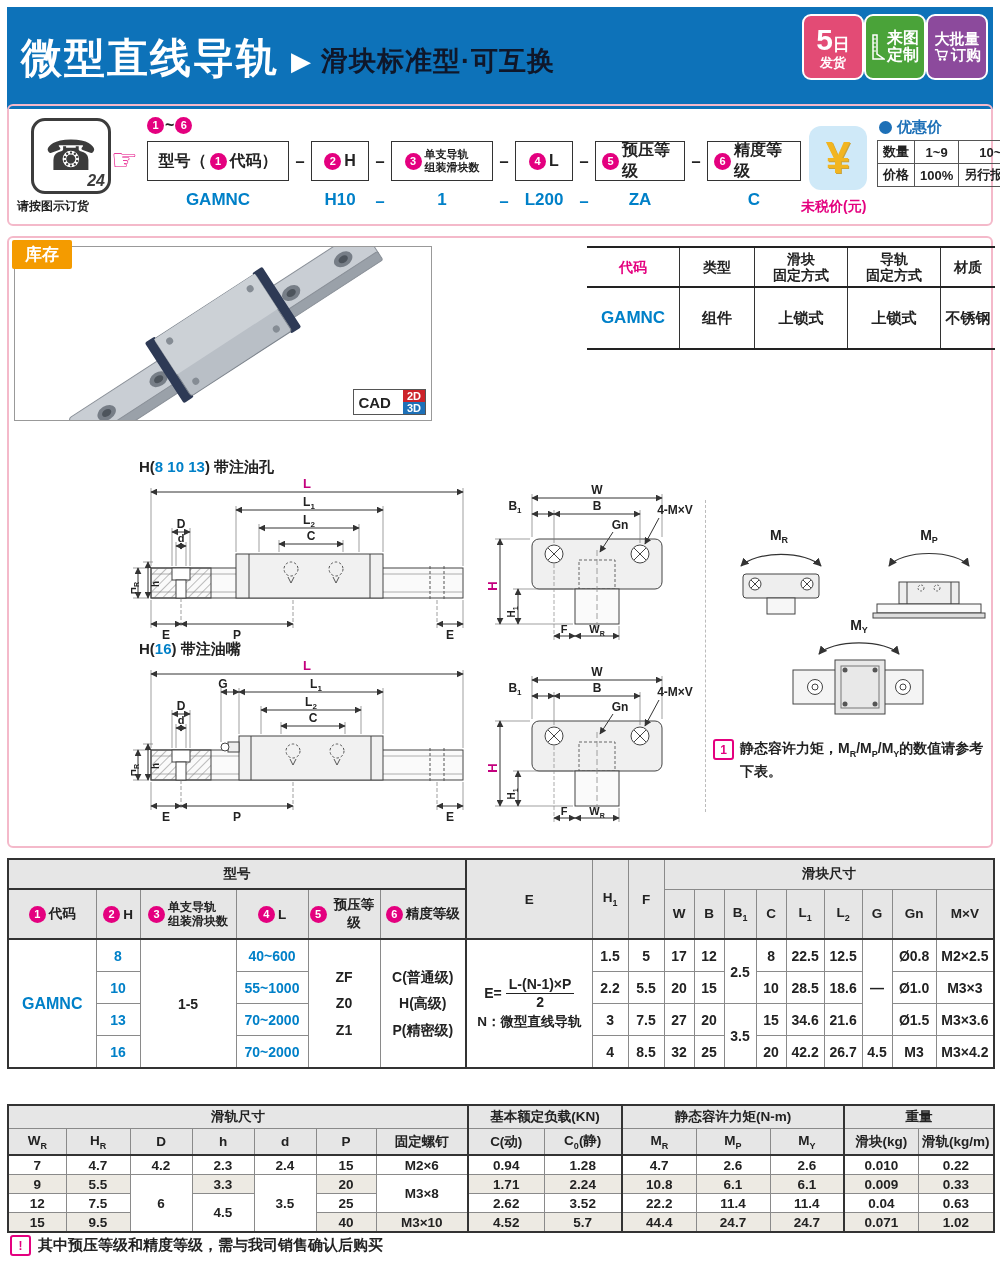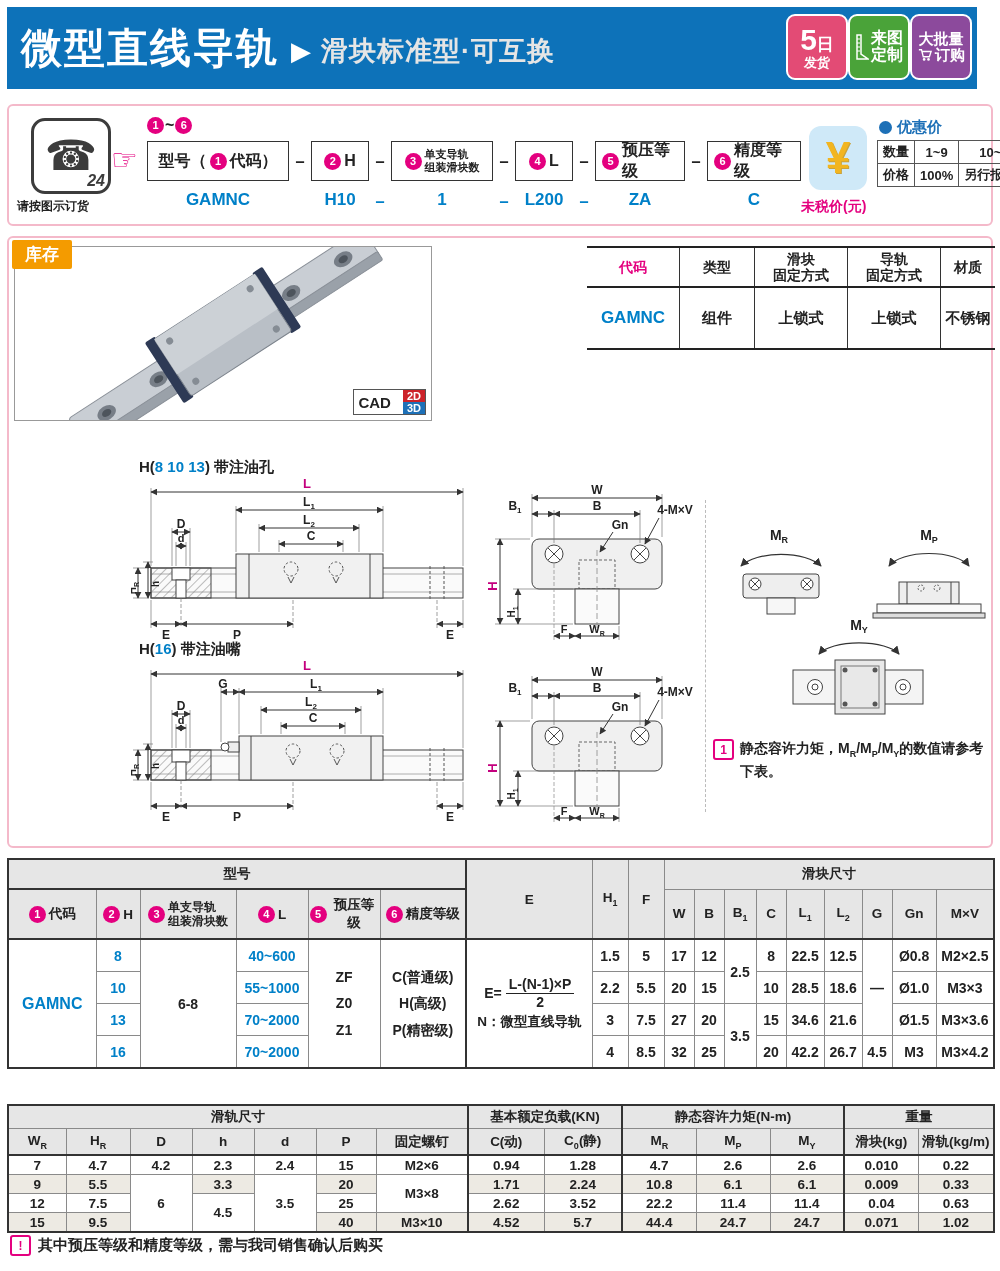--- a/index.html
+++ b/index.html
@@ -1,24 +1,24 @@
 <!DOCTYPE html>
 <html><head>
 <meta charset="utf-8">
 <style>
   html,body{margin:0;padding:0;}
   body{width:1000px;height:1271px;position:relative;background:#fff;
        font-family:"Liberation Sans",sans-serif;color:#222;}
   svg text{font-family:"Liberation Sans",sans-serif;}
   
-  .hdr{position:absolute;left:7px;top:7px;right:23px;height:82px;background:#0d72b9;
+  .hdr{position:absolute;left:7px;top:7px;right:7px;height:102px;background:#0d72b9;
        display:flex;align-items:center;}
   .hdr-title{color:#fff;font-weight:bold;font-size:41px;margin-left:14px;letter-spacing:2px;}
   .hdr-arrow{color:#fff;font-size:26px;margin:6px 10px 0 12px;}
-  .hdr-sub{color:#e5e5e5;font-weight:bold;font-size:27px;margin-top:6px;letter-spacing:1px;}
+  .hdr-sub{color:#0f172a;font-weight:bold;font-size:27px;margin-top:6px;letter-spacing:1px;}
   .badges{position:absolute;right:5px;top:7px;display:flex;}
   .badge{width:62px;height:66px;border:2px solid #fff;border-radius:9px;display:flex;
          flex-direction:column;align-items:center;justify-content:center;color:#fff;
          font-weight:bold;box-sizing:border-box;line-height:1.05;}
   .badge.b1{background:#e34b75;}
   .badge.b2{background:#4aa339;}
   .badge.b3{background:#8c4a9c;}
   .b-big{font-size:30px;}
   .b-mid{font-size:17px;}
   .b-small{font-size:13px;}
@@ -798,21 +798,21 @@
       <th class="thick-b"><span>L</span><sub class="sb">2</sub></th>
       <th class="thick-b"><span>G</span></th>
       <th class="thick-b"><span>Gn</span></th>
       <th class="thick-b"><span>M×V</span></th>
     </tr>
   </thead>
   <tbody>
     <tr>
       <td rowspan="4" class="blu" style="font-size:16px">GAMNC</td>
       <td class="blu">8</td>
-      <td rowspan="4">6-8</td>
+      <td rowspan="4">1-5</td>
       <td class="blu">40~600</td>
       <td rowspan="4">
           <div class="stack3">
             <div>ZF</div>
             <div>Z0</div>
             <div>Z1</div>
           </div>
         </td>
       <td rowspan="4">
           <div class="stack3">

